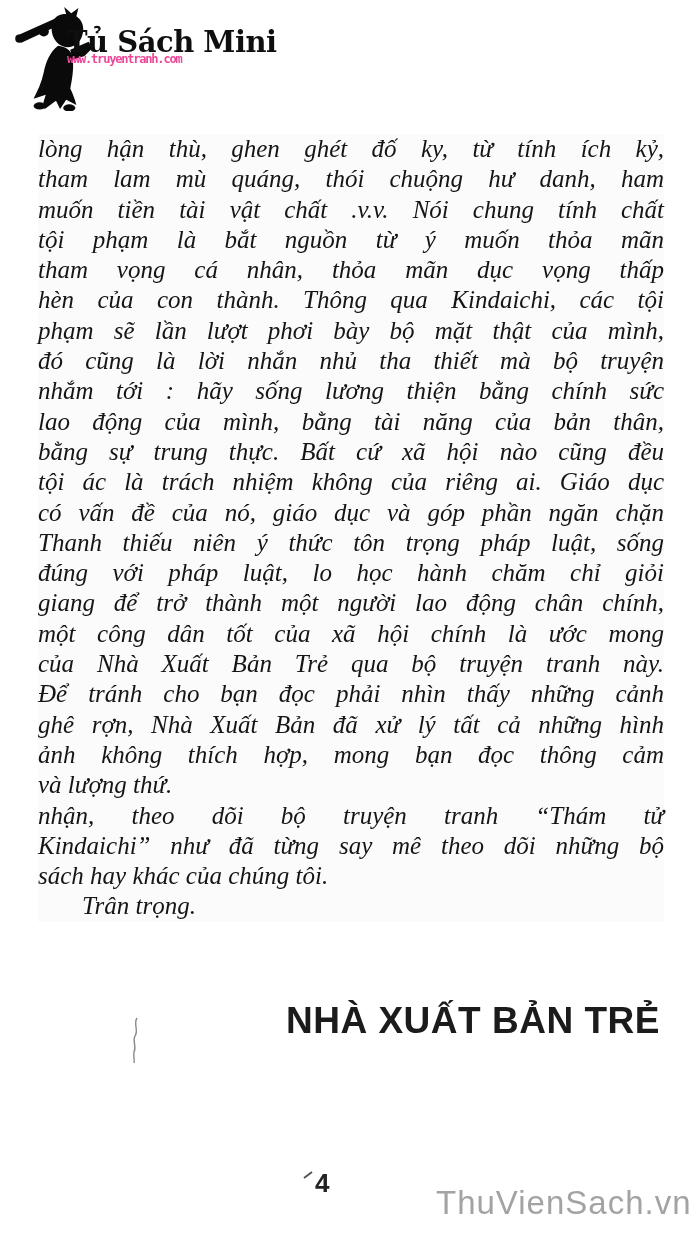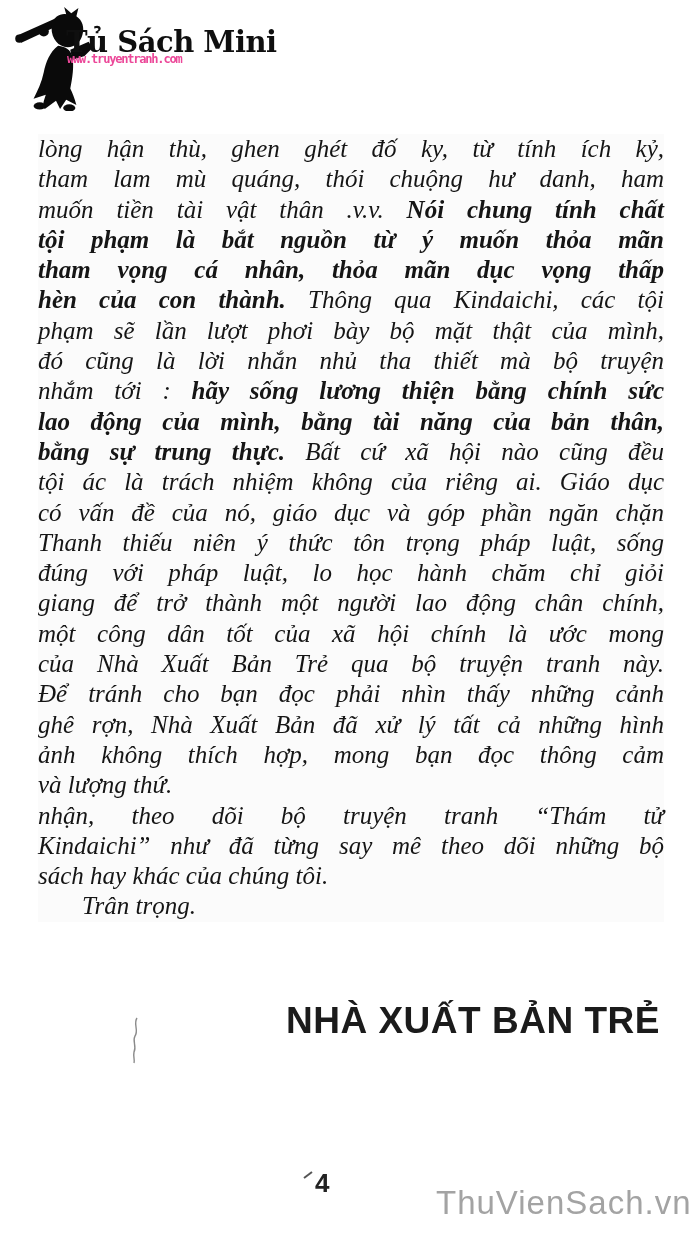--- a/index.html
+++ b/index.html
@@ -27,21 +27,21 @@
     position:absolute; left:38px; top:134px; width:626px;
     font-style:italic; font-size:25px; line-height:30.3px;
     color:#151515;
   }
   .tline {
     height:30.3px; overflow:visible;
     text-align:justify; text-align-last:justify;
     background:rgba(0,0,0,0.015);
   }
   .tline.noj { text-align:left; text-align-last:left; }
-  .tline .b { font-weight:bold; }
+  .tline .b { font-weight:normal; }
 
   
   .publisher {
     position:absolute; left:286px; top:1000px;
     font-family:"Liberation Sans", sans-serif; font-weight:bold;
     font-size:37px; letter-spacing:0.5px; color:#1b1b1b;
   }
 
   
   .page-number {
@@ -75,21 +75,21 @@
       <ellipse cx="26" cy="99" rx="6" ry="3.5"></ellipse>
       <ellipse cx="55" cy="101" rx="6" ry="3.5"></ellipse>
     </g>
   </svg>
   <div class="brand">Tủ Sách Mini</div>
   <div class="site-url">www.truyentranh.com</div>
 
   <main class="body-text">
       <div class="tline"><span>lòng hận thù, ghen ghét đố ky, từ tính ích kỷ,</span></div>
       <div class="tline"><span>tham lam mù quáng, thói chuộng hư danh, ham</span></div>
-      <div class="tline"><span>muốn tiền tài vật thân .v.v. </span><span class="b">Nói chung tính chất</span></div>
+      <div class="tline"><span>muốn tiền tài vật chất .v.v. </span><span class="b">Nói chung tính chất</span></div>
       <div class="tline"><span class="b">tội phạm là bắt nguồn từ ý muốn thỏa mãn</span></div>
       <div class="tline"><span class="b">tham vọng cá nhân, thỏa mãn dục vọng thấp</span></div>
       <div class="tline"><span class="b">hèn của con thành. </span><span>Thông qua Kindaichi, các tội</span></div>
       <div class="tline"><span>phạm sẽ lần lượt phơi bày bộ mặt thật của mình,</span></div>
       <div class="tline"><span>đó cũng là lời nhắn nhủ tha thiết mà bộ truyện</span></div>
       <div class="tline"><span>nhắm tới : </span><span class="b">hãy sống lương thiện bằng chính sức</span></div>
       <div class="tline"><span class="b">lao động của mình, bằng tài năng của bản thân,</span></div>
       <div class="tline"><span class="b">bằng sự trung thực. </span><span>Bất cứ xã hội nào cũng đều</span></div>
       <div class="tline"><span>tội ác là trách nhiệm không của riêng ai. Giáo dục</span></div>
       <div class="tline"><span>có vấn đề của nó, giáo dục và góp phần ngăn chặn</span></div>

